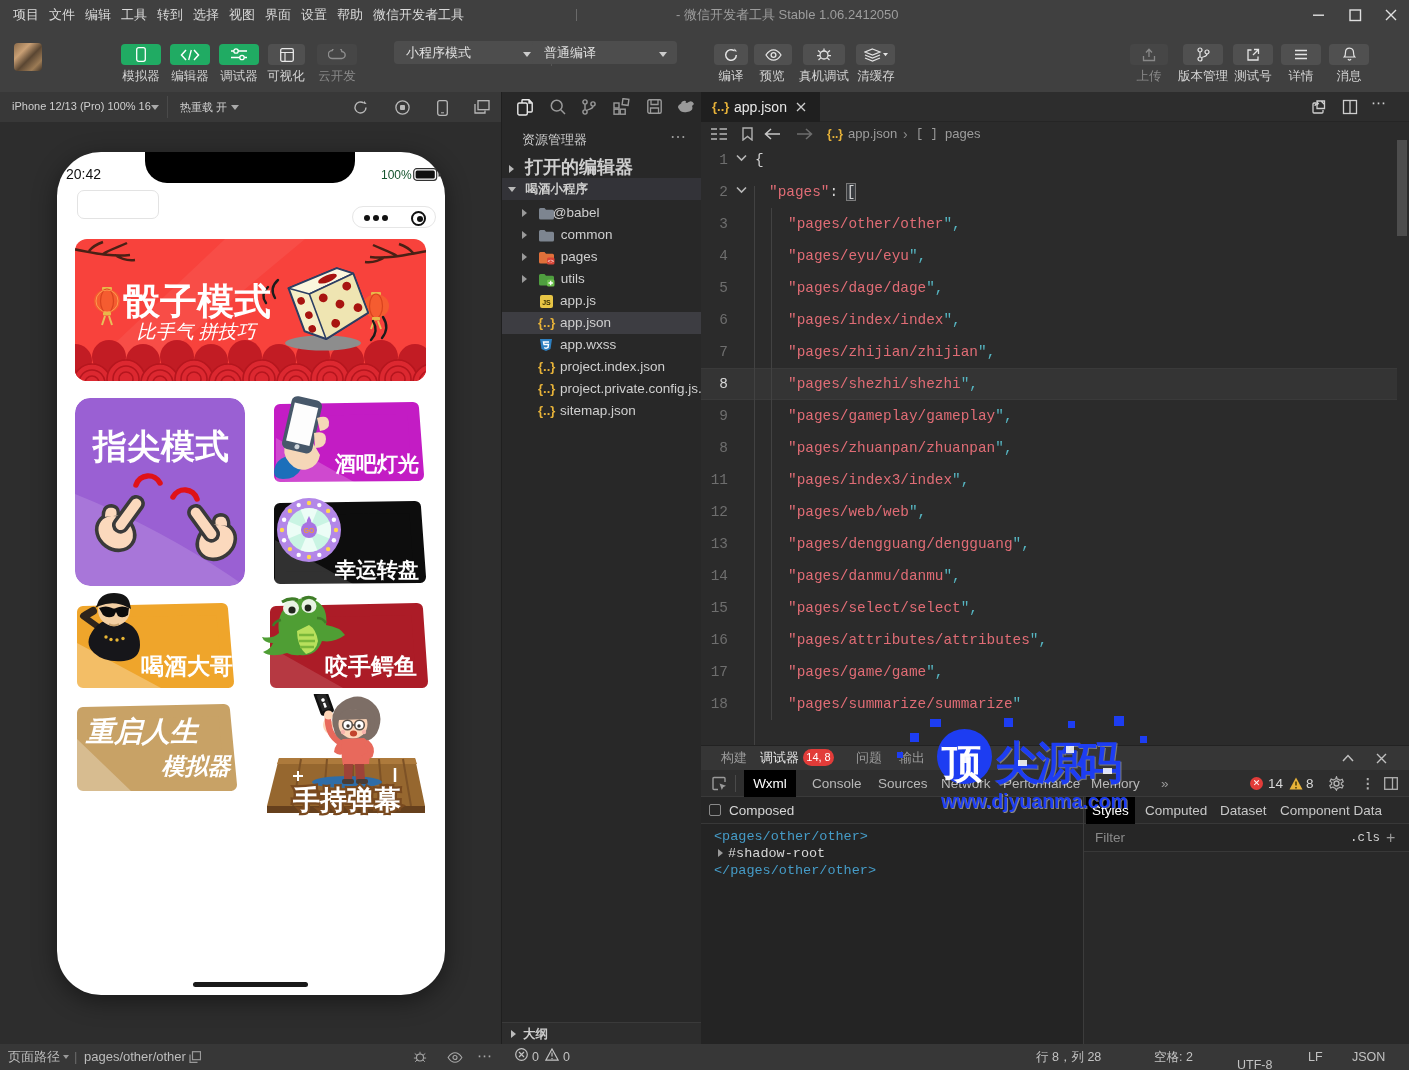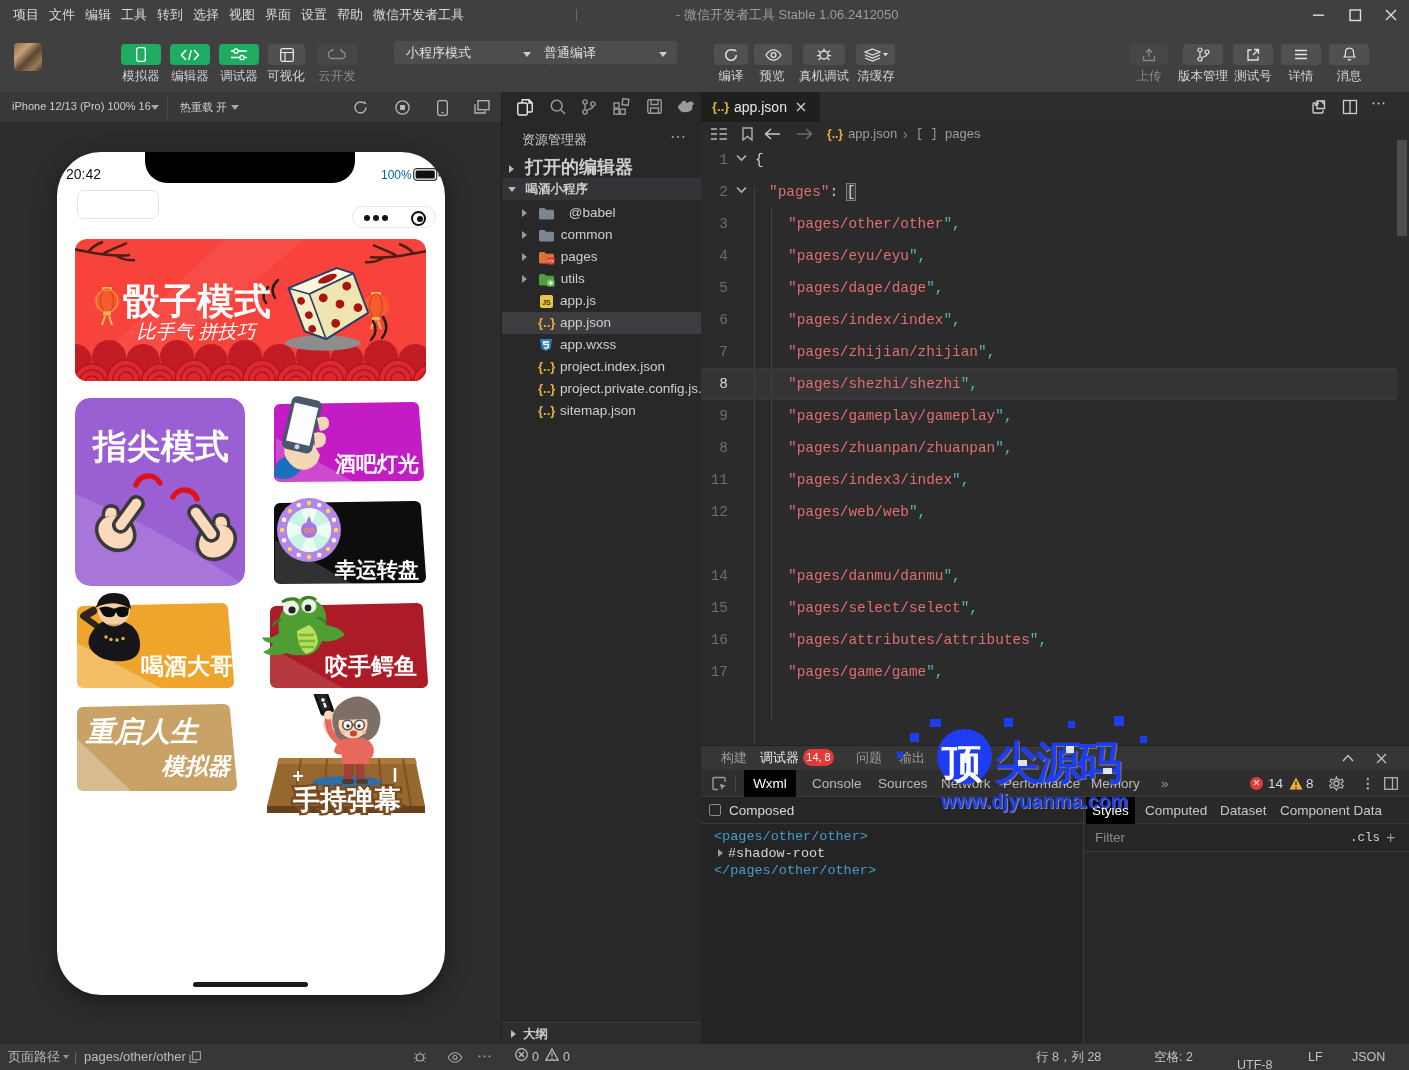--- a/index.html
+++ b/index.html
@@ -220,21 +220,21 @@
     <svg style="position:absolute;left:474px;top:8px;" width="16" height="14" viewBox="0 0 16 14">
           <rect x="4" y="0.7" width="11" height="9" fill="none" stroke="#b8b8b8" stroke-width="1.3"></rect>
           <path d="M1 4 V13 H11 V10.5" fill="none" stroke="#b8b8b8" stroke-width="1.3"></path>
         </svg>
   </div>
   <div id="phone">
 
     <div style="position:absolute;left:88px;top:0;width:210px;height:31px;background:#000;border-radius:0 0 22px 22px;"></div>
 
     <div style="position:absolute;left:9px;top:14px;font-size:14px;color:#111;">20:42</div>
-    <div style="position:absolute;left:324px;top:16px;font-size:12px;color:#0369a1;">100%</div>
+    <div style="position:absolute;left:324px;top:16px;font-size:12px;color:#14532d;">100%</div>
     <svg style="position:absolute;left:356px;top:16px;" width="28" height="13" viewBox="0 0 28 13">
           <rect x="0.7" y="0.7" width="23" height="11.6" rx="3" fill="none" stroke="#333" stroke-width="1.2"></rect>
           <rect x="2.6" y="2.6" width="19.2" height="7.8" rx="1.5" fill="#111"></rect>
           <path d="M25.5 4.2 v4.6 a2.3 2.3 0 0 0 0 -4.6" fill="#333"></path>
         </svg>
 
     <div style="position:absolute;left:20px;top:38px;width:82px;height:29px;border:1px solid #e3e3e3;border-radius:7px;"></div>
 
     <div style="position:absolute;left:295px;top:54px;width:84px;height:22px;border:1px solid #e6e6e6;border-radius:12px;">
       <span style="position:absolute;left:11px;top:8px;width:6px;height:6px;border-radius:3px;background:#111;"></span>
@@ -599,21 +599,21 @@
     <div class="trow" style="top:86px;background:#333338;font-weight:bold;font-size:12.5px;">
       <span style="display:inline-block;margin-left:6px;width:0;height:0;border-left:4px solid transparent;border-right:4px solid transparent;border-top:5px solid #b8b8b8;margin-bottom:1px;"></span>
       <span style="margin-left:6px;">喝酒小程序</span>
     </div>
 
     <div class="trow" style="top:110px;">
       <span style="display:inline-block;margin-left:20px;width:0;height:0;border-top:4px solid transparent;border-bottom:4px solid transparent;border-left:5px solid #9a9a9a;"></span>
       <svg style="position:absolute;left:37px;top:5px;" width="15" height="13" viewBox="0 0 15 13">
             <path d="M0,2.5 Q0,1 1.5,1 L5.5,1 L7,2.8 L13.5,2.8 Q15,2.8 15,4.3 L15,11 Q15,12.5 13.5,12.5 L1.5,12.5 Q0,12.5 0,11 Z" fill="#7d8590"></path>
           </svg>
-      <span style="margin-left:38px;">@babel</span>
+      <span style="margin-left:22px;">@babel</span>
     </div>
     <div class="trow" style="top:132px;">
       <span style="display:inline-block;margin-left:20px;width:0;height:0;border-top:4px solid transparent;border-bottom:4px solid transparent;border-left:5px solid #9a9a9a;"></span>
       <svg style="position:absolute;left:37px;top:5px;" width="15" height="13" viewBox="0 0 15 13">
             <path d="M0,2.5 Q0,1 1.5,1 L5.5,1 L7,2.8 L13.5,2.8 Q15,2.8 15,4.3 L15,11 Q15,12.5 13.5,12.5 L1.5,12.5 Q0,12.5 0,11 Z" fill="#7d8590"></path>
           </svg>
       <span style="margin-left:30px;">common</span>
     </div>
     <div class="trow" style="top:154px;">
       <span style="display:inline-block;margin-left:20px;width:0;height:0;border-top:4px solid transparent;border-bottom:4px solid transparent;border-left:5px solid #9a9a9a;"></span>
@@ -719,24 +719,26 @@
     <div class="cl" style="top:64px;"><span class="ln">3</span><span style="margin-left:87px;"><span class="str">"pages/other/other</span><span class="pun">",</span></span></div>
     <div class="cl" style="top:96px;"><span class="ln">4</span><span style="margin-left:87px;"><span class="str">"pages/eyu/eyu</span><span class="pun">",</span></span></div>
     <div class="cl" style="top:128px;"><span class="ln">5</span><span style="margin-left:87px;"><span class="str">"pages/dage/dage</span><span class="pun">",</span></span></div>
     <div class="cl" style="top:160px;"><span class="ln">6</span><span style="margin-left:87px;"><span class="str">"pages/index/index</span><span class="pun">",</span></span></div>
     <div class="cl" style="top:192px;"><span class="ln">7</span><span style="margin-left:87px;"><span class="str">"pages/zhijian/zhijian</span><span class="pun">",</span></span></div>
     <div class="cl" style="top:224px;"><span class="ln" style="color:#d8d8d8;">8</span><span style="margin-left:87px;"><span class="str">"pages/shezhi/shezhi</span><span class="pun">",</span></span></div>
     <div class="cl" style="top:256px;"><span class="ln">9</span><span style="margin-left:87px;"><span class="str">"pages/gameplay/gameplay</span><span class="pun">",</span></span></div>
     <div class="cl" style="top:288px;"><span class="ln">8</span><span style="margin-left:87px;"><span class="str">"pages/zhuanpan/zhuanpan</span><span class="pun">",</span></span></div>
     <div class="cl" style="top:320px;"><span class="ln">11</span><span style="margin-left:87px;"><span class="str">"pages/index3/index</span><span class="pun">",</span></span></div>
     <div class="cl" style="top:352px;"><span class="ln">12</span><span style="margin-left:87px;"><span class="str">"pages/web/web</span><span class="pun">",</span></span></div>
+    <div class="cl" style="top:384px;"><span class="ln">13</span><span style="margin-left:87px;"><span class="str">"pages/dengguang/dengguang</span><span class="pun">",</span></span></div>
     <div class="cl" style="top:416px;"><span class="ln">14</span><span style="margin-left:87px;"><span class="str">"pages/danmu/danmu</span><span class="pun">",</span></span></div>
     <div class="cl" style="top:448px;"><span class="ln">15</span><span style="margin-left:87px;"><span class="str">"pages/select/select</span><span class="pun">",</span></span></div>
     <div class="cl" style="top:480px;"><span class="ln">16</span><span style="margin-left:87px;"><span class="str">"pages/attributes/attributes</span><span class="pun">",</span></span></div>
     <div class="cl" style="top:512px;"><span class="ln">17</span><span style="margin-left:87px;"><span class="str">"pages/game/game</span><span class="pun">",</span></span></div>
+    <div class="cl" style="top:544px;"><span class="ln">18</span><span style="margin-left:87px;"><span class="str">"pages/summarize/summarize</span><span class="pun">"</span></span></div>
     <div class="cl" style="top:610px;font-weight:bold;"><span class="ln">19</span><span style="margin-left:68px;"><span class="wht" style="background:#3a3d41;outline:1px solid #7a7a7a;">]</span><span class="wht">,</span></span></div>
 
     <div style="position:absolute;left:696px;top:-4px;width:10px;height:96px;background:#4d4d4d;"></div>
   </div>
 </div>
 
 <div id="debug">
   <div id="dtabs">
     <span style="position:absolute;left:20px;">构建</span>
     <span style="position:absolute;left:59px;color:#e8e8e8;">调试器</span>

